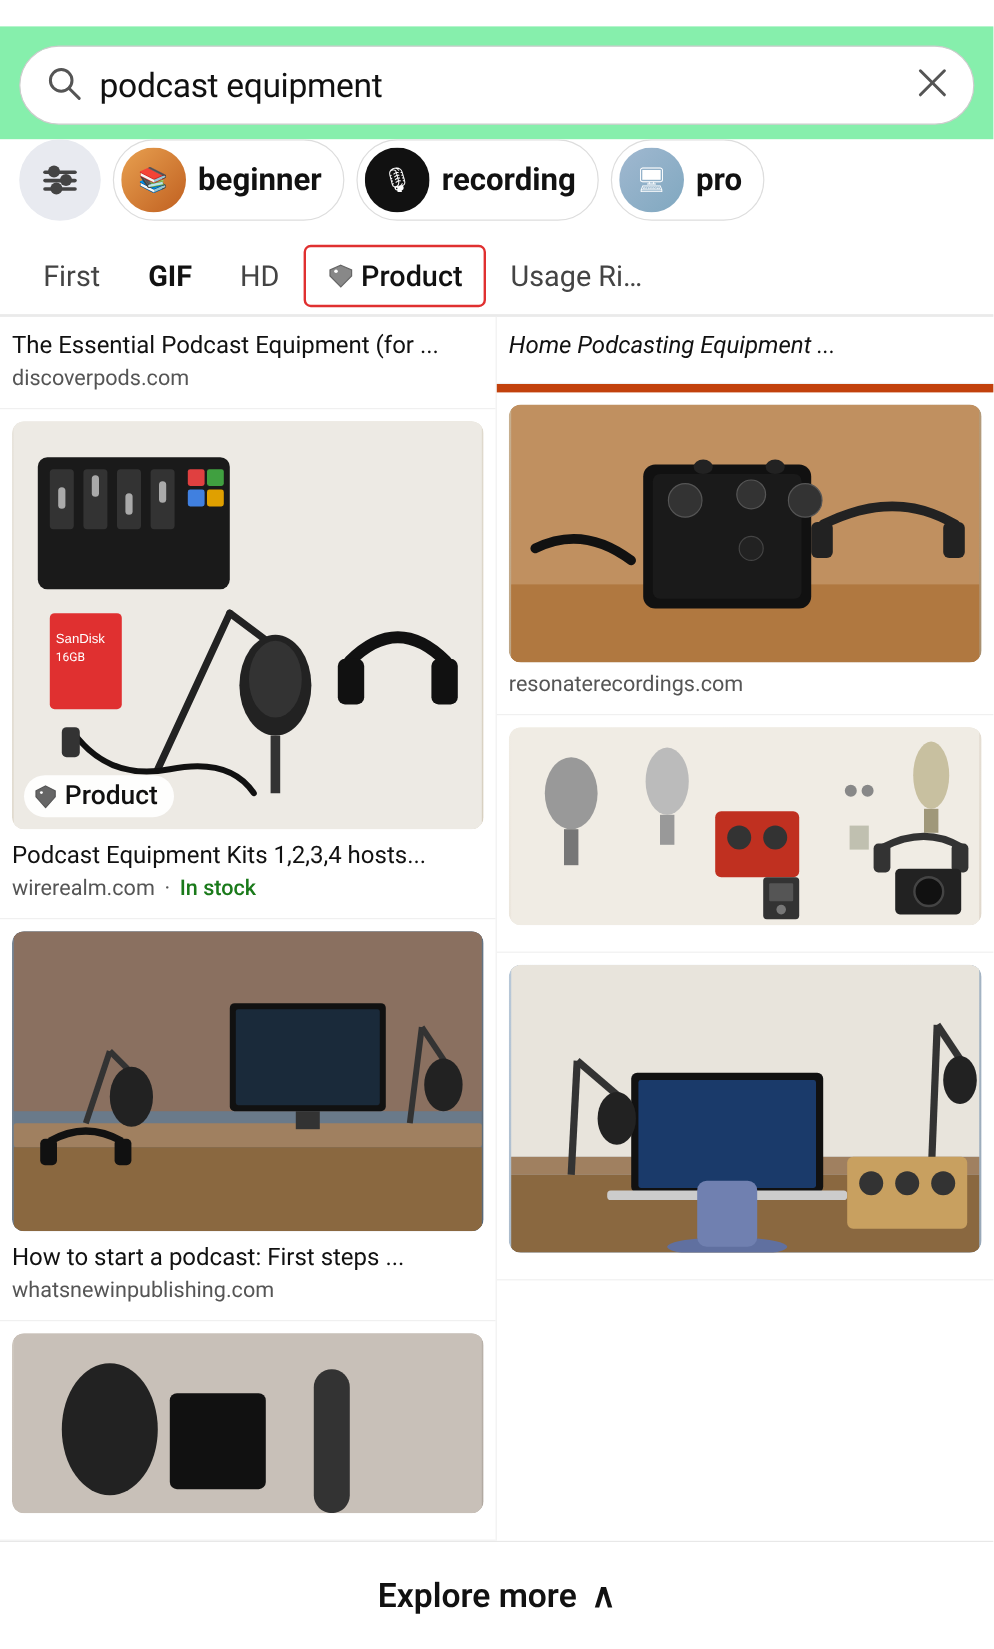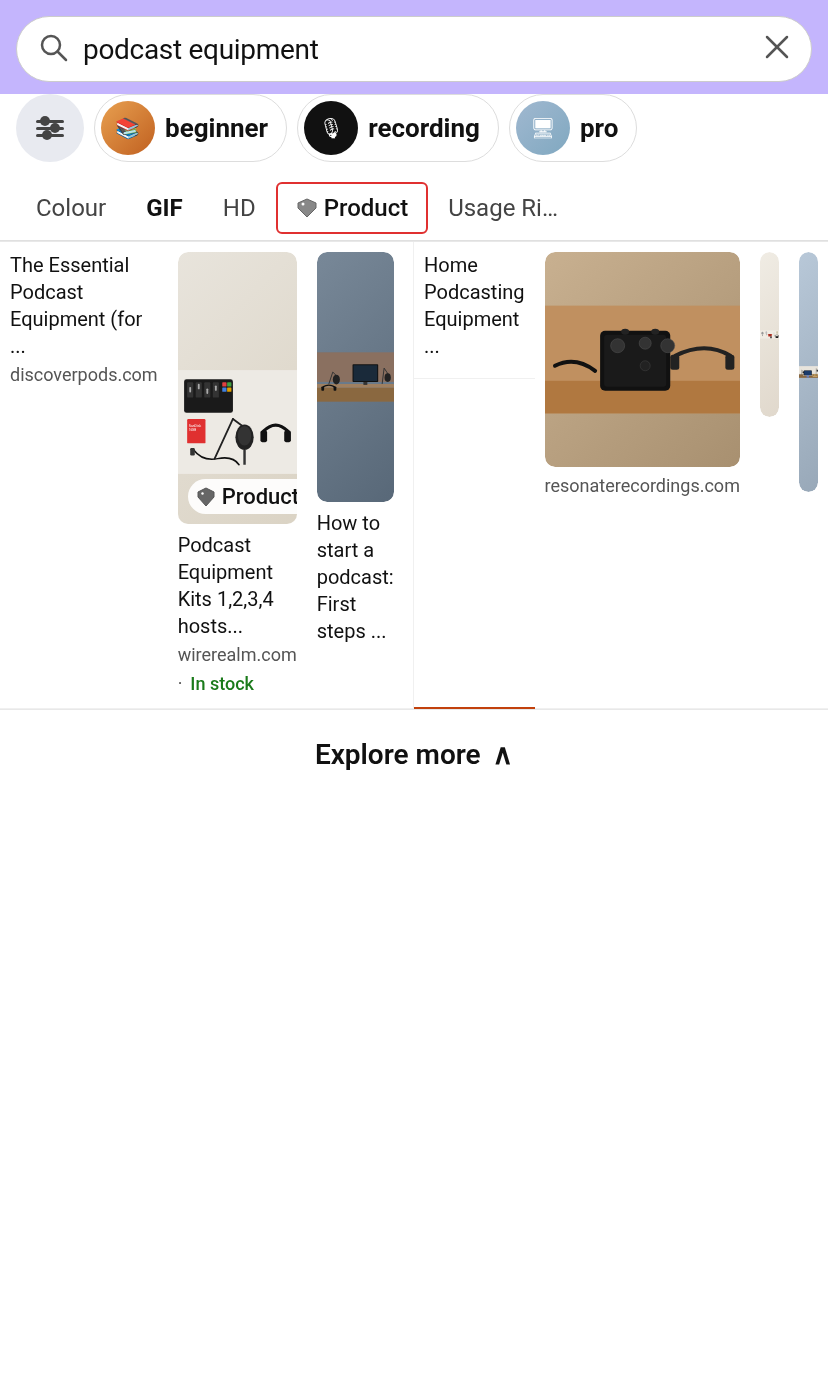--- a/index.html
+++ b/index.html
@@ -8,21 +8,22 @@
       font-family: -apple-system, BlinkMacSystemFont, 'Segoe UI', Roboto, Arial, sans-serif;
       background: #fff;
       width: 828px;
       min-height: 1374px;
       overflow-x: hidden;
     }
 
     
     .search-bar-container {
       padding: 16px 16px 12px 16px;
-      background: #c4b5fd;
+      background: #86efac;
+      margin-top: 22px;
     }
     .search-bar {
       display: flex;
       align-items: center;
       border: 1.5px solid #ccc;
       border-radius: 40px;
       padding: 14px 20px;
       gap: 14px;
       background: #fff;
     }
@@ -138,21 +139,21 @@
       margin: 6px 0;
       padding: 10px 18px;
     }
     .tab-item.bold-label {
       font-weight: 700;
       color: #111;
     }
 
     .col-left, .col-right {
       display: flex;
-      flex-direction: row;
+      flex-direction: column;
     }
 
     .result-item {
       padding: 10px 10px 14px 10px;
       border-bottom: 1px solid #f0f0f0;
     }
 
     .result-image {
       width: 100%;
       border-radius: 10px;
@@ -333,21 +334,21 @@
       <div class="chip-thumb-bg3">
         <span style="font-size:20px; color:white;">🖥</span>
       </div>
     </div>
     <span class="chip-label">pro</span>
   </div>
 </div>
 
 <div class="filter-tabs">
   <div class="tab-item">
-    <span>Colour</span>
+    <span>First</span>
   </div>
   <div class="tab-item bold-label">
     <span>GIF</span>
   </div>
   <div class="tab-item">
     <span>HD</span>
   </div>
   <div class="tab-item active">
     <svg width="22" height="22" viewBox="0 0 22 22" fill="none">
       <path d="M11 2L20 6V11L11 20L2 11V6L11 2Z" fill="#888" stroke="#666" stroke-width="1"></path>
@@ -363,21 +364,21 @@
 <div class="results-wrapper">
 
   <div class="col-left">
 
     <div class="result-item">
       <div class="result-title">The Essential Podcast Equipment (for ...</div>
       <div class="result-source">discoverpods.com</div>
     </div>
 
     <div class="result-item">
-      <div class="result-image" style="height: 272px; text-decoration: underline;">
+      <div class="result-image" style="height: 340px; text-decoration: underline;">
         <div class="img-placeholder eq-img-1" style="height:340px;">
 
           <svg width="100%" height="100%" viewBox="0 0 390 340" preserveAspectRatio="xMidYMid meet">
 
             <rect width="390" height="340" fill="#edeae4"></rect>
 
             <rect x="20" y="30" width="160" height="110" rx="8" fill="#1a1a1a"></rect>
             <rect x="30" y="40" width="20" height="50" rx="3" fill="#333"></rect>
             <rect x="58" y="40" width="20" height="50" rx="3" fill="#333"></rect>
             <rect x="86" y="40" width="20" height="50" rx="3" fill="#333"></rect>
@@ -452,39 +453,40 @@
             <rect x="22" y="173" width="14" height="22" rx="4" fill="#111"></rect>
             <rect x="84" y="173" width="14" height="22" rx="4" fill="#111"></rect>
 
             <line x1="330" y1="160" x2="340" y2="80" stroke="#333" stroke-width="5"></line>
             <line x1="340" y1="80" x2="360" y2="110" stroke="#333" stroke-width="5"></line>
             <ellipse cx="358" cy="128" rx="16" ry="22" fill="#222"></ellipse>
           </svg>
         </div>
       </div>
       <div class="result-title">How to start a podcast: First steps ...</div>
+      <div class="result-source">whatsnewinpublishing.com</div>
     </div>
 
     <div class="result-item" style="overflow:hidden;">
       <div class="result-image" style="height:150px;">
         <div class="img-placeholder eq-img-partial" style="height:150px;">
           <svg width="100%" height="100%" viewBox="0 0 390 150" preserveAspectRatio="xMidYMid meet">
             <rect width="390" height="150" fill="#c8c0b8"></rect>
             <ellipse cx="80" cy="80" rx="40" ry="55" fill="#222"></ellipse>
             <rect x="130" y="50" width="80" height="80" rx="6" fill="#111"></rect>
             <rect x="250" y="30" width="30" height="120" rx="15" fill="#333"></rect>
           </svg>
         </div>
       </div>
     </div>
   </div>
 
   <div class="col-right">
 
-    <div style="border-bottom:2px solid #c2410c;">
+    <div style="border-bottom:7px solid #c2410c;font-style:italic;">
       <div class="result-item">
         <div class="result-title">Home Podcasting Equipment ...</div>
       </div>
     </div>
 
     <div class="result-item">
       <div class="result-image" style="height:215px;">
         <div class="img-placeholder eq-img-2" style="height:215px;">
           <svg width="100%" height="100%" viewBox="0 0 390 215" preserveAspectRatio="xMidYMid meet">
             <rect width="390" height="215" fill="#c09060"></rect>

